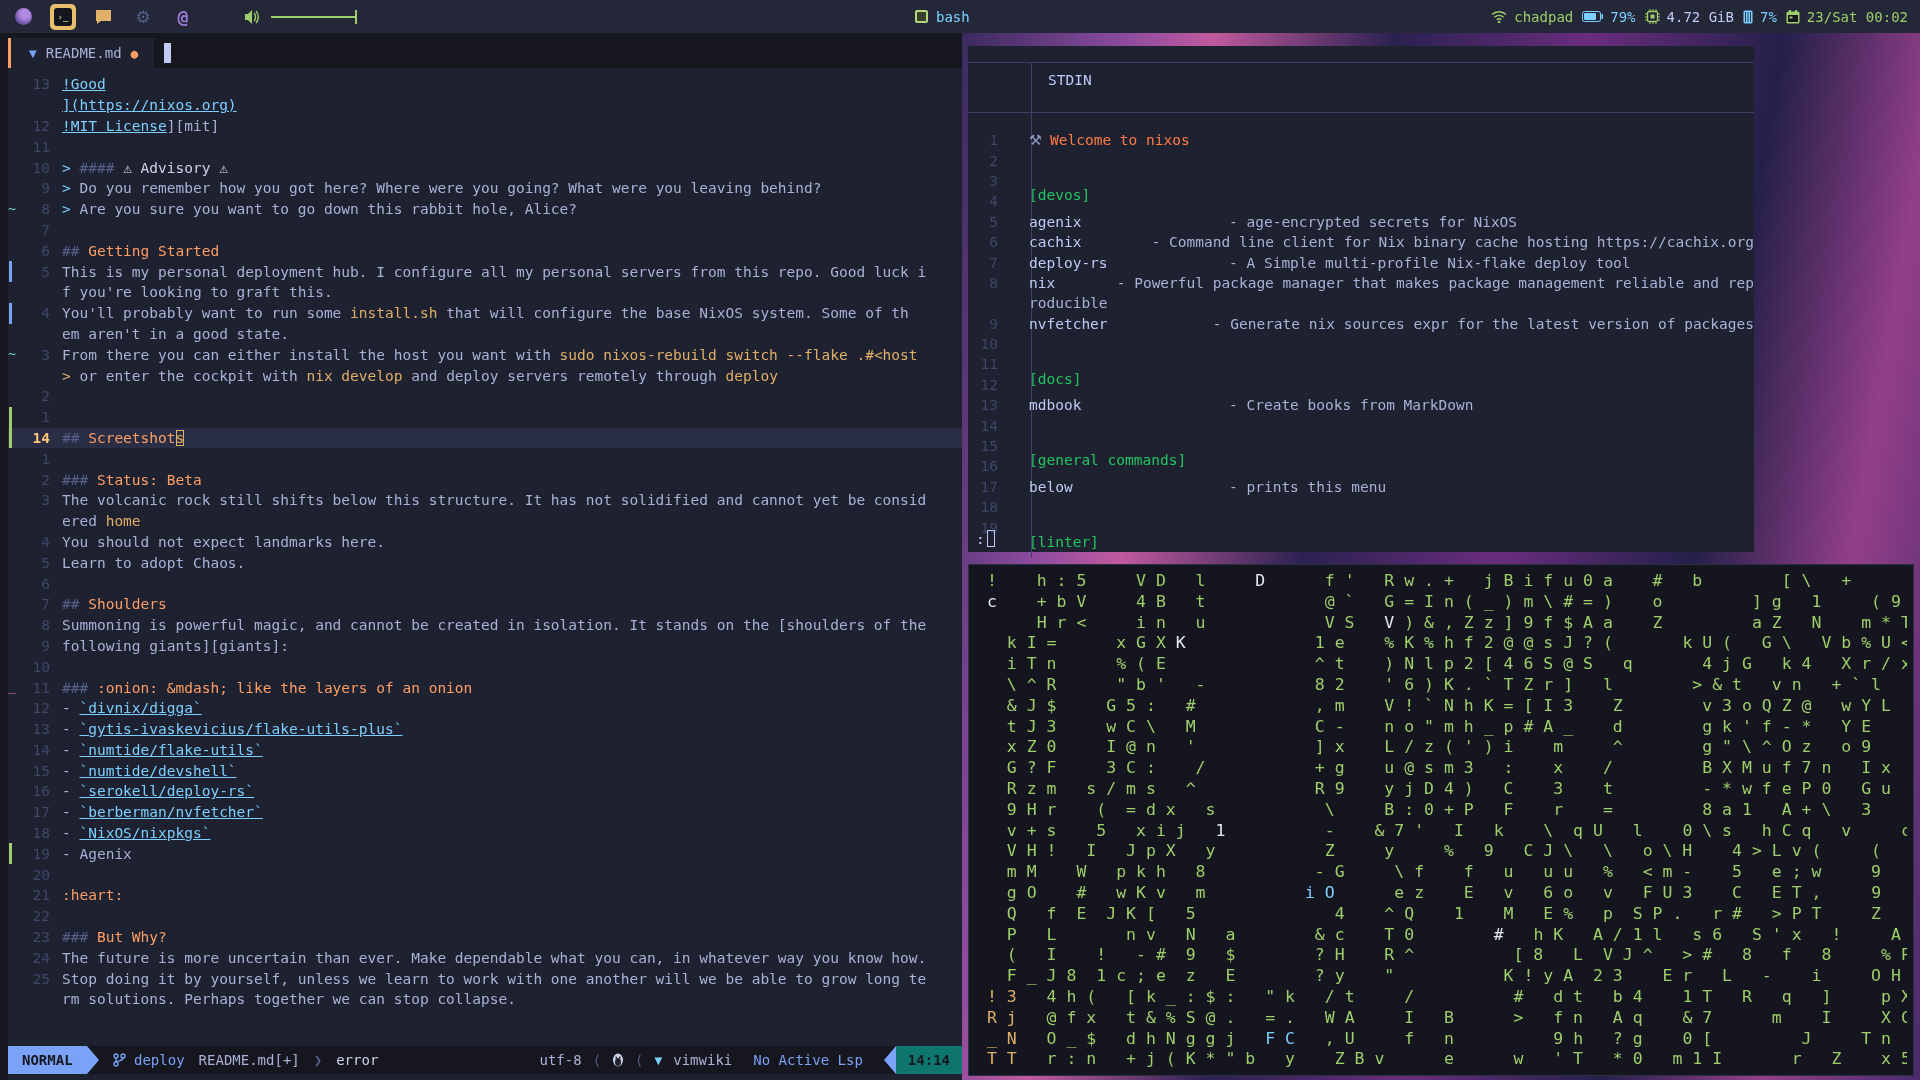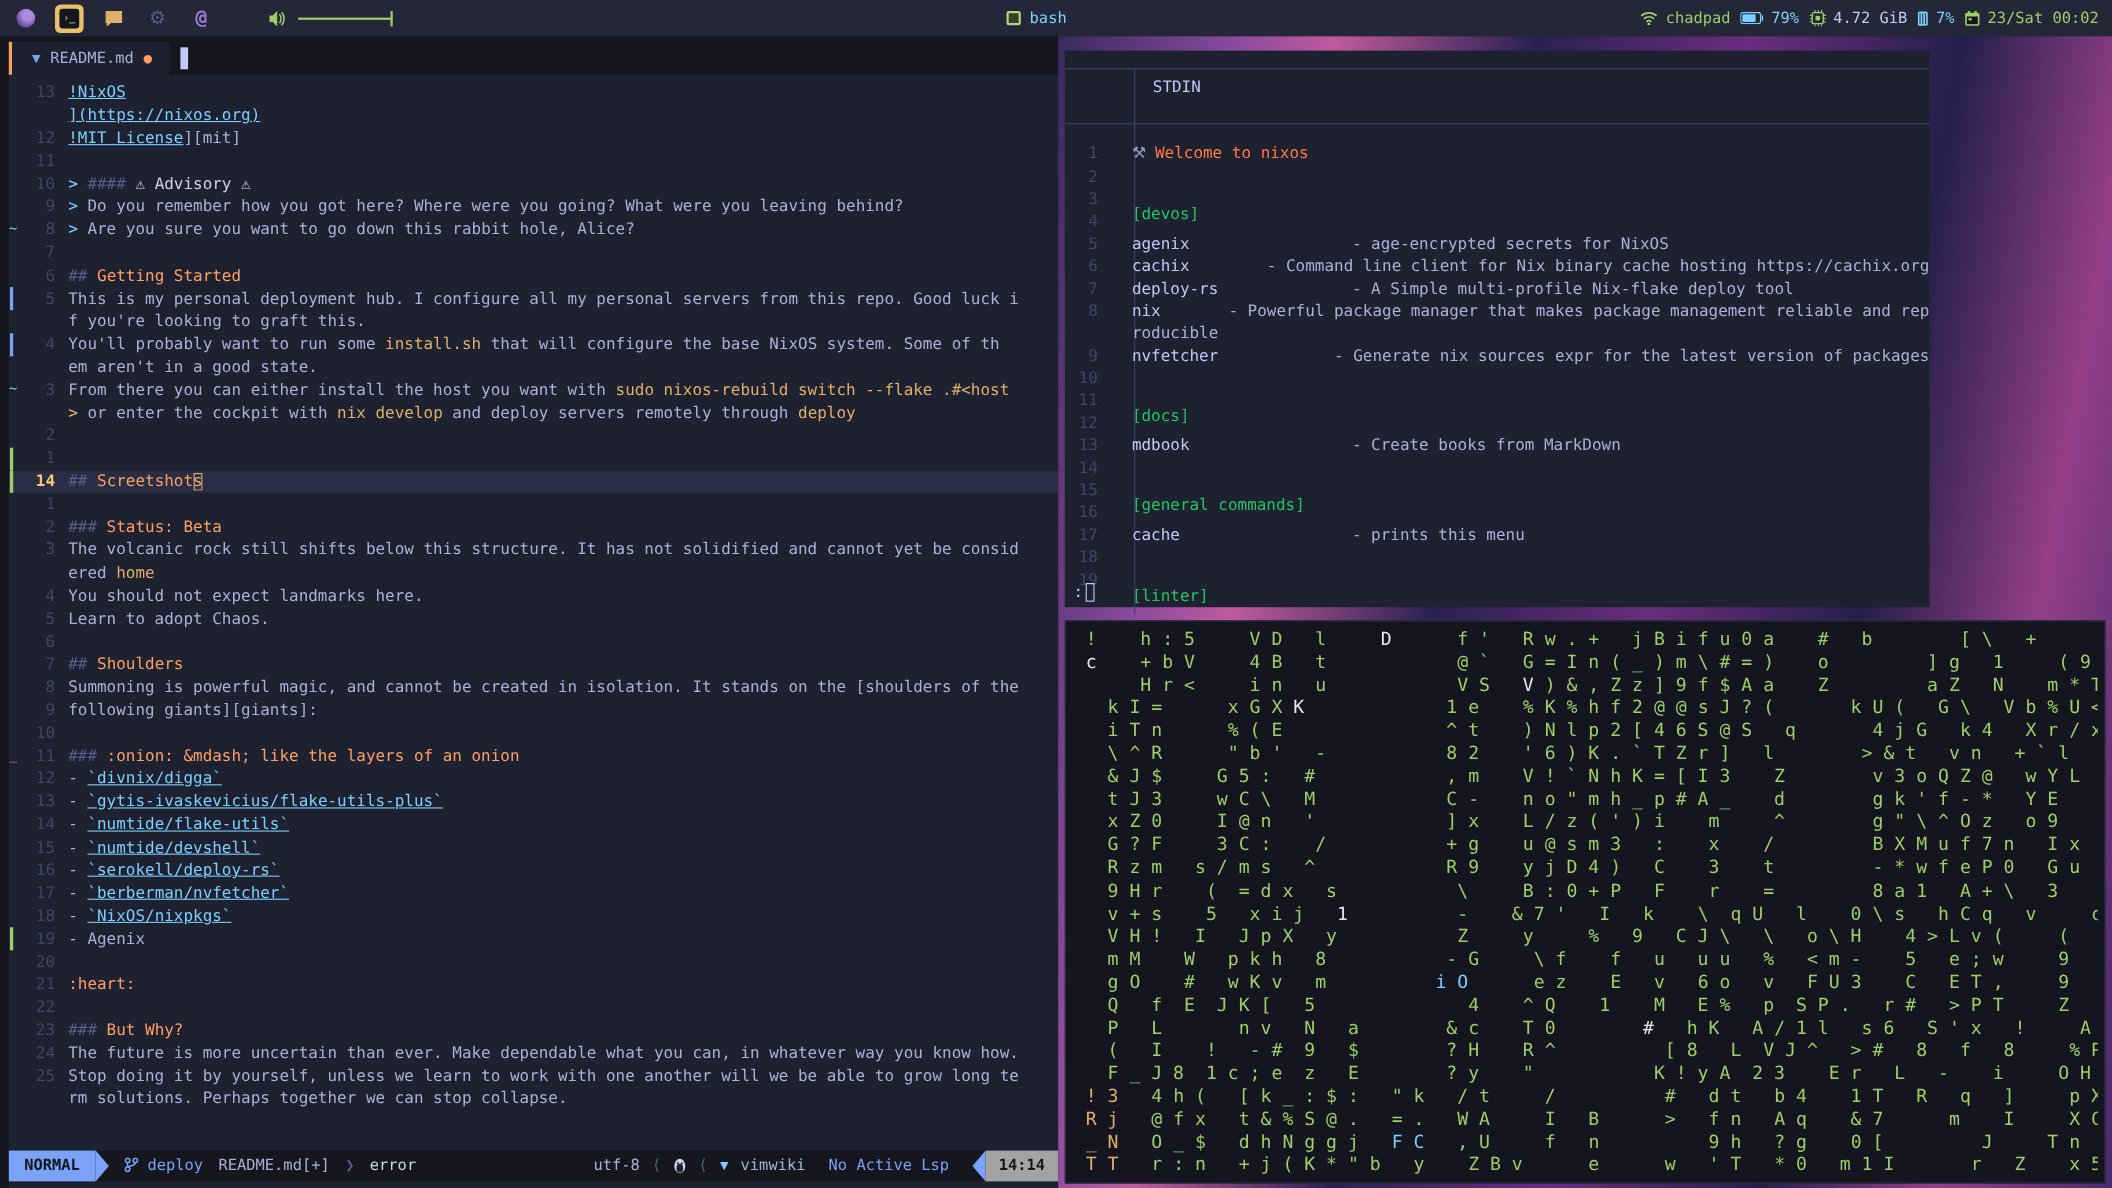--- a/index.html
+++ b/index.html
@@ -54,21 +54,21 @@
   .t-l { color:#7dcfff; text-decoration:underline; }
   .t-X { color:#e0af68; outline:1.5px solid #e0af68; outline-offset:-1.5px; }
   
   #statusline { position:absolute; left:0; top:1008px; width:100%; height:28px; background:#16161e;
     display:flex; align-items:center; font-size:14px; }
   .sl-mode { background:#7aa2f7; color:#16161e; font-weight:bold; padding:0 14px; height:28px; line-height:28px; }
   .sl-mode-arrow { width:0; height:0; border-top:14px solid transparent; border-bottom:14px solid transparent; border-left:12px solid #7aa2f7; }
   .sl-item { margin-left:14px; white-space:pre; }
   .sl-blue { color:#7aa2f7; } .sl-pale { color:#a9b1d6; } .sl-dim { color:#565f89; } .sl-white { color:#cdd3e8; }
   .sl-right { margin-left:auto; display:flex; align-items:center; gap:11px; }
-  .sl-time { background:#a3a3a3; color:#16161e; font-weight:bold; padding:0 12px; height:28px; line-height:28px; }
+  .sl-time { background:#0f766e; color:#16161e; font-weight:bold; padding:0 12px; height:28px; line-height:28px; }
   .sl-time-arrow { width:0; height:0; border-top:14px solid transparent; border-bottom:14px solid transparent; border-right:12px solid #7aa2f7; }
   
   #rightcol { position:absolute; left:962px; top:33px; width:958px; height:1047px;
     background:linear-gradient(100deg,#3a2a5e,#8a4a9e 14%,#c05a9e 22%,#2a2150 38%,#6a2d7e 55%,#24204a 72%,#933f88 86%,#4a2a6e);
   }
   #pager { position:absolute; left:6px; top:13px; width:786px; height:506px; background:#1d2130; }
   .prule { position:absolute; left:0; width:100%; height:1px; background:#3b4261; }
   .pvline { position:absolute; left:63px; top:16px; width:1px; height:496px; background:#3b4261; }
   #pager-header { position:absolute; left:80px; top:26px; color:#c0caf5; font-size:14.5px; }
   #prows { position:absolute; left:0; top:84px; width:100%; }
@@ -173,21 +173,21 @@
     <div id="tabline">
       <div class="tab-accent"></div>
       <div class="tab">
         <span class="tab-icon">▼</span>
         <span class="tab-name">README.md</span>
         <span class="tab-dot">●</span>
       </div>
       <div class="tab-cursor"></div>
     </div>
     <div id="erows">
-        <div class="erow"><span class="esign"></span><span class="enum">13</span><span class="etext"><span class="t-l">!NixOS</span></span></div>
+        <div class="erow"><span class="esign"></span><span class="enum">13</span><span class="etext"><span class="t-l">!Good</span></span></div>
         <div class="erow"><span class="esign"></span><span class="enum"></span><span class="etext"><span class="t-l">](https://nixos.org)</span></span></div>
         <div class="erow"><span class="esign"></span><span class="enum">12</span><span class="etext"><span class="t-l">!MIT License</span><span class="t-n">][mit]</span></span></div>
         <div class="erow"><span class="esign"></span><span class="enum">11</span><span class="etext"></span></div>
         <div class="erow"><span class="esign"></span><span class="enum">10</span><span class="etext"><span class="t-q">&gt; </span><span class="t-d">#### </span><span class="t-w">⚠ Advisory ⚠</span></span></div>
         <div class="erow"><span class="esign"></span><span class="enum">9</span><span class="etext"><span class="t-q">&gt; </span><span class="t-n">Do you remember how you got here? Where were you going? What were you leaving behind?</span></span></div>
         <div class="erow"><span class="esign sign-t">~</span><span class="enum">8</span><span class="etext"><span class="t-q">&gt; </span><span class="t-n">Are you sure you want to go down this rabbit hole, Alice?</span></span></div>
         <div class="erow"><span class="esign"></span><span class="enum">7</span><span class="etext"></span></div>
         <div class="erow"><span class="esign"></span><span class="enum">6</span><span class="etext"><span class="t-d">## </span><span class="t-o">Getting Started</span></span></div>
         <div class="erow"><span class="esign sign-b"></span><span class="enum">5</span><span class="etext"><span class="t-n">This is my personal deployment hub. I configure all my personal servers from this repo. Good luck i</span></span></div>
         <div class="erow"><span class="esign"></span><span class="enum"></span><span class="etext"><span class="t-n">f you're looking to graft this.</span></span></div>
@@ -275,21 +275,21 @@
           <div class="prow"><span class="pnum">8</span><span class="pname">nix</span><span class="pdesc">- Powerful package manager that makes package management reliable and rep</span></div>
           <div class="prow"><span class="pnum"></span><span class="pwrap">roducible</span></div>
           <div class="prow"><span class="pnum">9</span><span class="pname">nvfetcher</span><span class="pdesc">- Generate nix sources expr for the latest version of packages</span></div>
           <div class="prow"><span class="pnum">10</span></div>
           <div class="prow"><span class="pnum">11</span><span class="pcontent plabel">[docs]</span></div>
           <div class="prow"><span class="pnum">12</span></div>
           <div class="prow"><span class="pnum">13</span><span class="pname">mdbook</span><span class="pdesc">- Create books from MarkDown</span></div>
           <div class="prow"><span class="pnum">14</span></div>
           <div class="prow"><span class="pnum">15</span><span class="pcontent plabel">[general commands]</span></div>
           <div class="prow"><span class="pnum">16</span></div>
-          <div class="prow"><span class="pnum">17</span><span class="pname">cache</span><span class="pdesc">- prints this menu</span></div>
+          <div class="prow"><span class="pnum">17</span><span class="pname">below</span><span class="pdesc">- prints this menu</span></div>
           <div class="prow"><span class="pnum">18</span></div>
           <div class="prow"><span class="pnum">19</span><span class="pcontent plabel">[linter]</span></div>
         </div>
       <div id="pprompt">
           <span>:</span>
           <div class="pcursor"></div>
         </div>
     </div>
 
     <div id="matrix">

